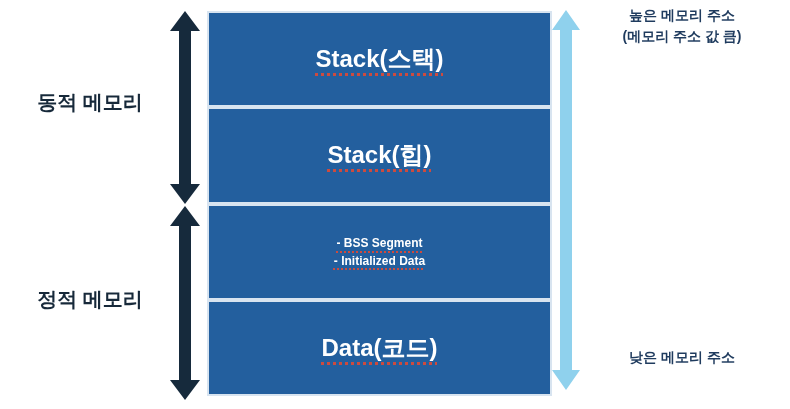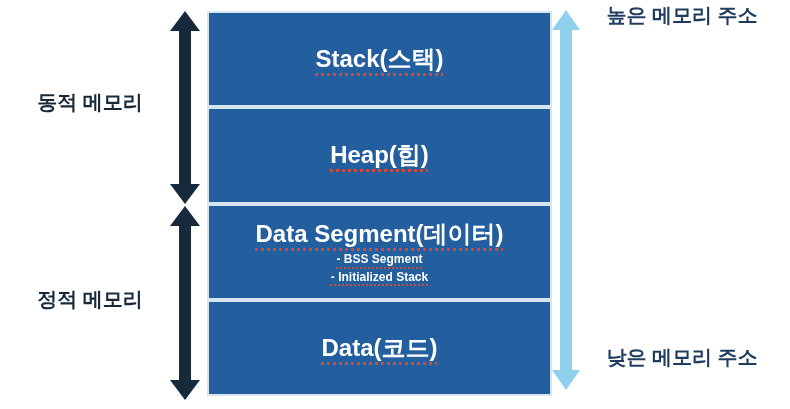--- a/index.html
+++ b/index.html
@@ -87,21 +87,21 @@
   }
   .label-dynamic { top: 89px; }
   .label-static  { top: 286px; }
 
   
   .right-label {
     position: absolute;
     left: 582px;
     width: 200px;
     text-align: center;
-    font-size: 20px;
+    font-size: 14px;
     font-weight: bold;
     line-height: 21px;
     color: var(--right-label-text);
     white-space: nowrap;
   }
   .label-high { top: 5px; }
   .label-low  { top: 347px; }
 
   
   .arrow { position: absolute; display: block; }
@@ -124,36 +124,36 @@
   </svg>
   <svg class="arrow arrow-static arrow-dark" width="30" height="194" viewBox="0 0 30 194">
     <polygon points="15,0 30,20 21,20 21,174 30,174 15,194 0,174 9,174 9,20 0,20"></polygon>
   </svg>
 
   <div class="memory-box">
     <div class="segment">
       <div class="seg-title squiggle">Stack(스택)</div>
     </div>
     <div class="segment">
-      <div class="seg-title squiggle">Heap(힙)</div>
+      <div class="seg-title squiggle">Stack(힙)</div>
     </div>
     <div class="segment">
-      <div class="seg-title squiggle">Data Segment(데이터)</div>
       <div class="seg-sub squiggle-sub">- BSS Segment</div>
-      <div class="seg-sub squiggle-sub">- Initialized Stack</div>
+      <div class="seg-sub squiggle-sub">- Initialized Data</div>
     </div>
     <div class="segment">
       <div class="seg-title squiggle">Data(코드)</div>
     </div>
   </div>
 
   <svg class="arrow arrow-address arrow-light" width="28" height="380" viewBox="0 0 28 380">
     <polygon points="14,0 28,20 20,20 20,360 28,360 14,380 0,360 8,360 8,20 0,20"></polygon>
   </svg>
 
   <div class="right-label label-high">
     <div>높은 메모리 주소</div>
+    <div>(메모리 주소 값 큼)</div>
   </div>
   <div class="right-label label-low">
     <div>낮은 메모리 주소</div>
   </div>
 
 </div>
 
 </body></html>

